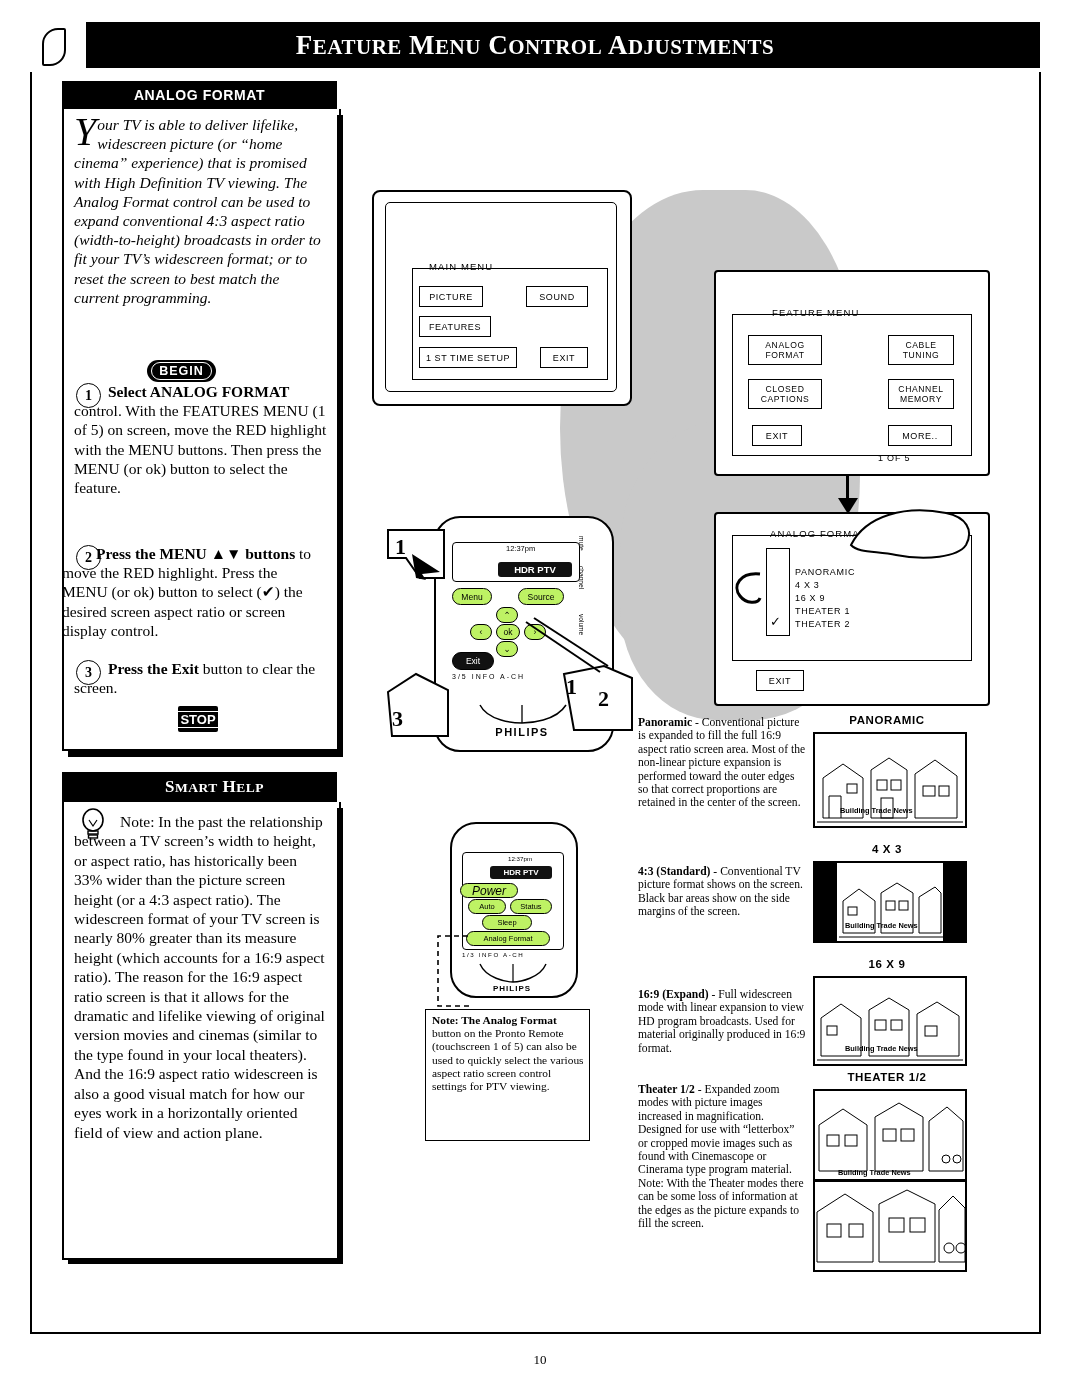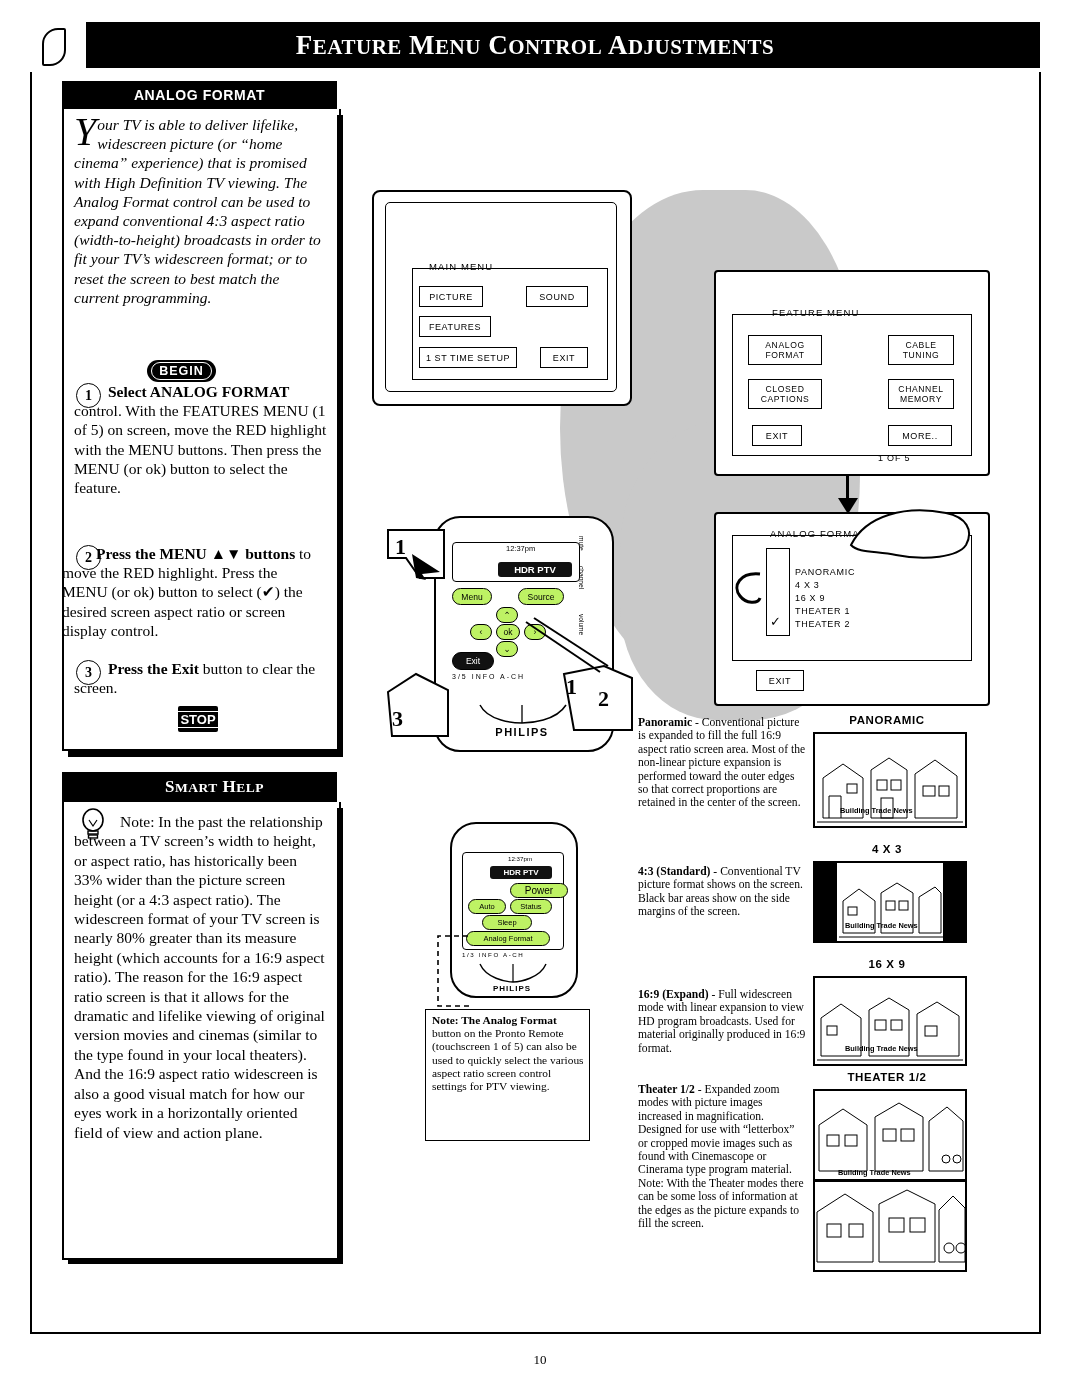--- a/index.html
+++ b/index.html
@@ -310,21 +310,21 @@
 
   <div class="remote" style="left:450px;top:822px;width:124px;height:172px;"></div>
   <div class="lcd" style="left:462px;top:852px;width:100px;height:96px;"></div>
   <div style="position:absolute;left:508px;top:855px;font-family:'Liberation Sans',sans-serif;font-size:6.2px;">
     <span>12:37pm</span>
   </div>
   <div style="position:absolute;left:490px;top:866px;width:62px;height:13px;background:#111;border-radius:3px;color:#fff;
        font-family:'Liberation Sans',sans-serif;font-weight:bold;font-size:8px;display:flex;align-items:center;justify-content:center;">
     <span>HDR PTV</span>
   </div>
-  <div class="rbtn" style="left:510px;top:883px;width:56px;height:13px;font-size:10px;">
+  <div class="rbtn" style="left:460px;top:883px;width:56px;height:13px;font-size:12px;font-style:italic;">
       <span>Power</span>
     </div>
   <div class="rbtn" style="left:468px;top:899px;width:36px;height:13px;font-size:7.5px;">
       <span>Auto</span>
     </div>
   <div class="rbtn" style="left:510px;top:899px;width:40px;height:13px;font-size:7.5px;">
       <span>Status</span>
     </div>
   <div class="rbtn" style="left:482px;top:915px;width:48px;height:13px;font-size:7.5px;">
       <span>Sleep</span>

